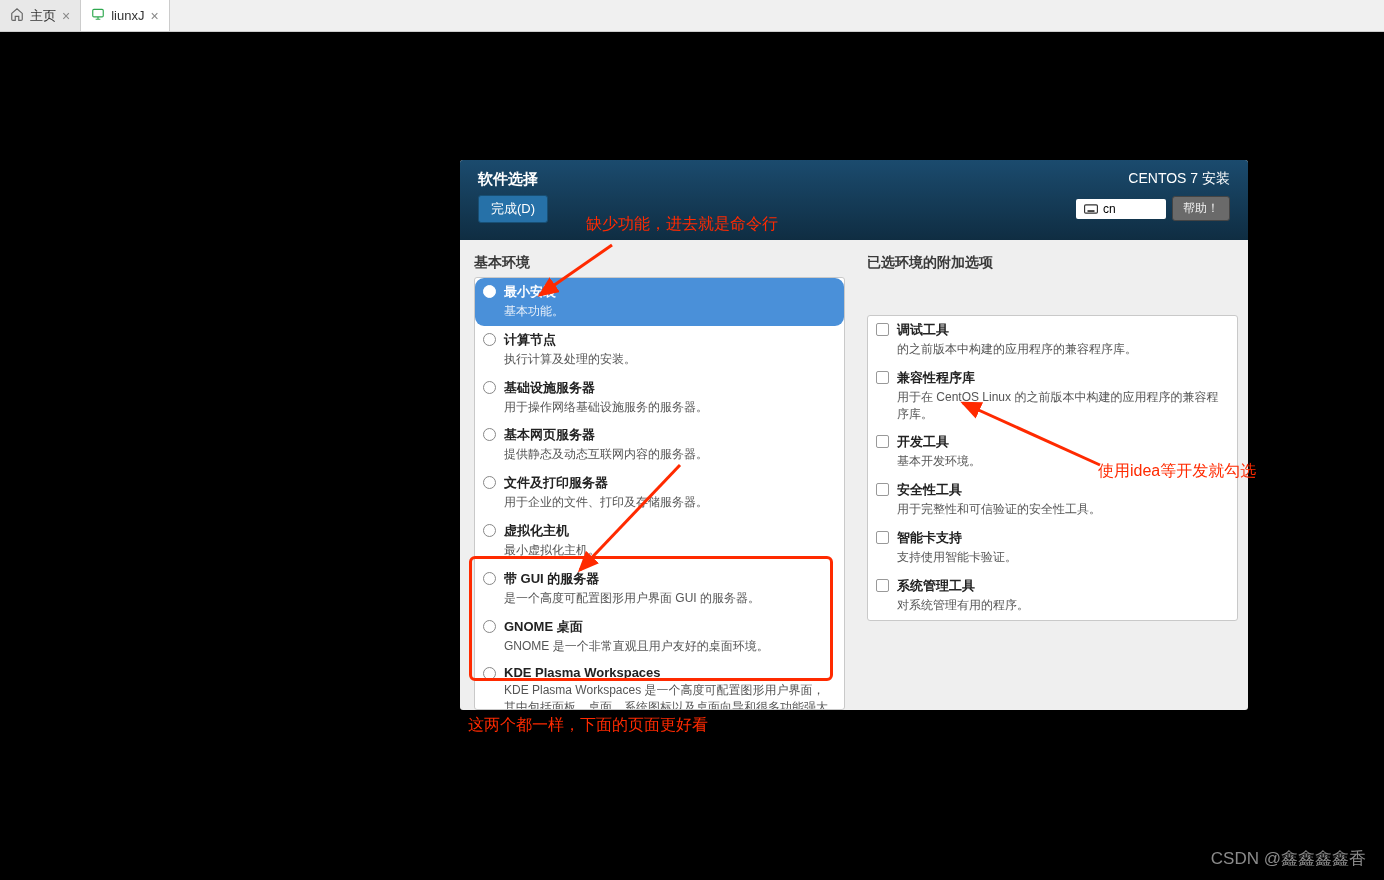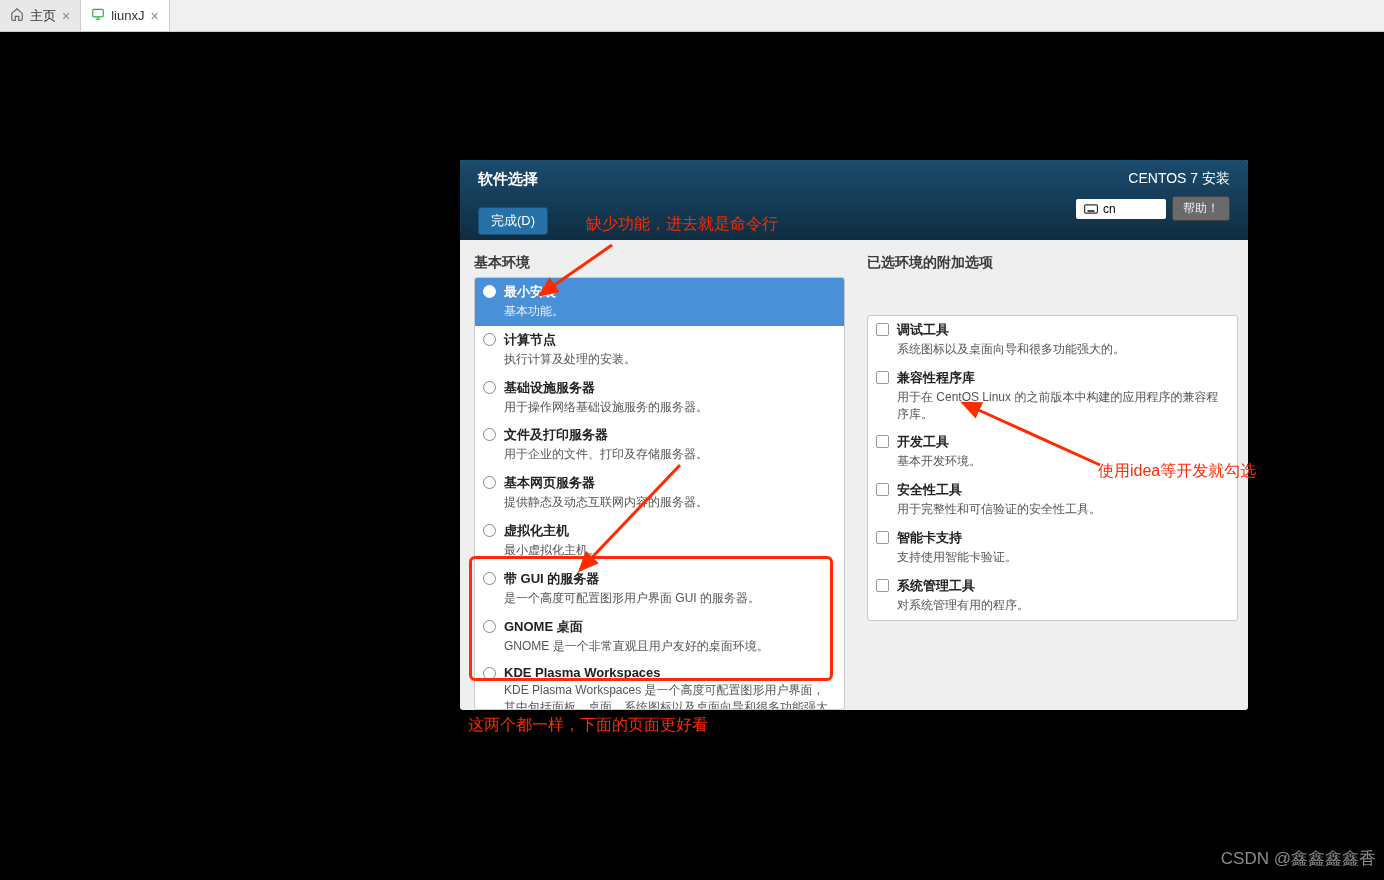--- a/index.html
+++ b/index.html
@@ -8,51 +8,51 @@
 
 .tab-bar { height: 32px; background: #f0f0f0; display: flex; border-bottom: 1px solid #ccc; }
 .tab { display: flex; align-items: center; padding: 0 10px; gap: 6px; font-size: 13px; color: #333; border-right: 1px solid #ccc; background: #e8e8e8; text-align: right; }
 .tab.active { background: #fff; }
 .tab svg, .tab .glyph { flex: 0 0 auto; }
 .tab .close { color: #888; font-size: 14px; cursor: pointer; }
 
 
 .installer { position: absolute; left: 460px; top: 160px; width: 788px; height: 550px; background: #efefef; border-radius: 3px; overflow: hidden; }
 .inst-header { height: 80px; background: linear-gradient(180deg,#1b4b6e,#0f2d42); padding: 10px 18px; display: flex; justify-content: space-between; color: #fff; }
-.inst-title { font-size: 15px; font-weight: bold; margin-bottom: 18px; }
+.inst-title { font-size: 15px; font-weight: bold; margin-bottom: 6px; }
 .done-btn { background: #2671a8; border: 1px solid #184f74; color: #fff; font-size: 13px; padding: 4px 12px; border-radius: 3px; cursor: pointer; }
 .inst-meta { text-align: right; font-size: 14px; }
 .meta-row { margin-top: 8px; display: flex; gap: 6px; align-items: center; }
 .kb-box { background: #fff; color: #000; padding: 3px 8px; font-size: 12px; border-radius: 2px; display: flex; gap: 5px; align-items: center; width: 90px; }
 .help-btn { background: #6a6a6a; color: #eee; border: 1px solid #444; font-size: 12px; padding: 3px 10px; border-radius: 3px; cursor: pointer; }
 
 .inst-body { display: flex; padding: 14px 10px 0 14px; gap: 22px; height: calc(100% - 80px); }
 .col { flex: 1; display: flex; flex-direction: column; min-width: 0; }
 .col-title { font-size: 14px; font-weight: bold; color: #3a3a3a; margin-bottom: 5px; }
 .list { background: #fff; border: 1px solid #c9c9c9; border-radius: 3px; overflow-y: hidden; flex: 1; position: relative; }
-.item { padding: 5px 8px 6px 8px; border-bottom: 0; }
+.item { padding: 5px 8px 6px 8px; border-bottom: 0; border-radius: 9px; }
 .item.selected { background: #4a90d9; color: #fff; }
 .item .row { display: flex; align-items: flex-start; gap: 8px; }
 .radio { width: 13px; height: 13px; border: 1px solid #888; border-radius: 50%; margin-top: 2px; flex: 0 0 auto; position: relative; background:#fff; }
 .radio.checked::after { content: ""; position: absolute; inset: 2px; background: #333; border-radius: 50%; }
 .item.selected .radio { border-color: #fff; }
 .item.selected .radio.checked::after{ background:#fff;}
 .chk { width: 13px; height: 13px; border: 1px solid #999; border-radius: 2px; margin-top: 2px; flex: 0 0 auto; background:#fff; }
 .item-title { font-size: 13px; font-weight: bold; color: #222; }
 .item.selected .item-title { color: #fff; }
 .item-desc { font-size: 12px; color: #555; margin-left: 21px; margin-top: 2px; line-height: 1.4; }
 .item.selected .item-desc { color: #e8f0fa; }
 
 
 .anno { position: absolute; color: #ff2a00; font-size: 16px; font-weight: 500; pointer-events: none; z-index: 50; line-height: 1.35; }
 .red-box { position: absolute; border: 3px solid #ff2a00; border-radius: 6px; z-index: 49; pointer-events: none; }
 svg.arrow { position: absolute; z-index: 50; pointer-events: none; }
 
 
-.wm { position: absolute; right: 8px; bottom: 10px; color: #b9b9b9; font-size: 17px; opacity: .75; }
+.wm { position: absolute; right: 18px; bottom: 10px; color: #b9b9b9; font-size: 17px; opacity: .75; }
 </style>
 </head>
 <body>
 
 <div class="tab-bar">
   <div class="tab">
     <span class="glyph">
       <svg width="14" height="14" viewBox="0 0 24 24" fill="none" stroke="#666" stroke-width="2">
           <path d="M3 11l9-8 9 8v10a2 2 0 0 1-2 2h-4v-7h-6v7H5a2 2 0 0 1-2-2z"></path>
         </svg>
@@ -114,30 +114,30 @@
           <div class="item">
             <div class="row">
               <span class="radio"></span>
               <span class="item-title">基础设施服务器</span>
             </div>
             <div class="item-desc">用于操作网络基础设施服务的服务器。</div>
           </div>
           <div class="item">
             <div class="row">
               <span class="radio"></span>
+              <span class="item-title">基本网页服务器</span>
+            </div>
+            <div class="item-desc">提供静态及动态互联网内容的服务器。</div>
+          </div>
+          <div class="item">
+            <div class="row">
+              <span class="radio"></span>
               <span class="item-title">文件及打印服务器</span>
             </div>
             <div class="item-desc">用于企业的文件、打印及存储服务器。</div>
-          </div>
-          <div class="item">
-            <div class="row">
-              <span class="radio"></span>
-              <span class="item-title">基本网页服务器</span>
-            </div>
-            <div class="item-desc">提供静态及动态互联网内容的服务器。</div>
           </div>
           <div class="item">
             <div class="row">
               <span class="radio"></span>
               <span class="item-title">虚拟化主机</span>
             </div>
             <div class="item-desc">最小虚拟化主机。</div>
           </div>
           <div class="item">
             <div class="row">
@@ -163,21 +163,21 @@
         </div>
     </div>
     <div class="col">
       <div class="col-title">已选环境的附加选项</div>
       <div class="list" id="addon-list" style="flex:0 0 auto;margin-top:38px;">
           <div class="item">
             <div class="row">
               <span class="chk"></span>
               <span class="item-title">调试工具</span>
             </div>
-            <div class="item-desc">系统图标以及桌面向导和很多功能强大的。</div>
+            <div class="item-desc">的之前版本中构建的应用程序的兼容程序库。</div>
           </div>
           <div class="item">
             <div class="row">
               <span class="chk"></span>
               <span class="item-title">兼容性程序库</span>
             </div>
             <div class="item-desc">用于在 CentOS Linux 的之前版本中构建的应用程序的兼容程序库。</div>
           </div>
           <div class="item">
             <div class="row">

